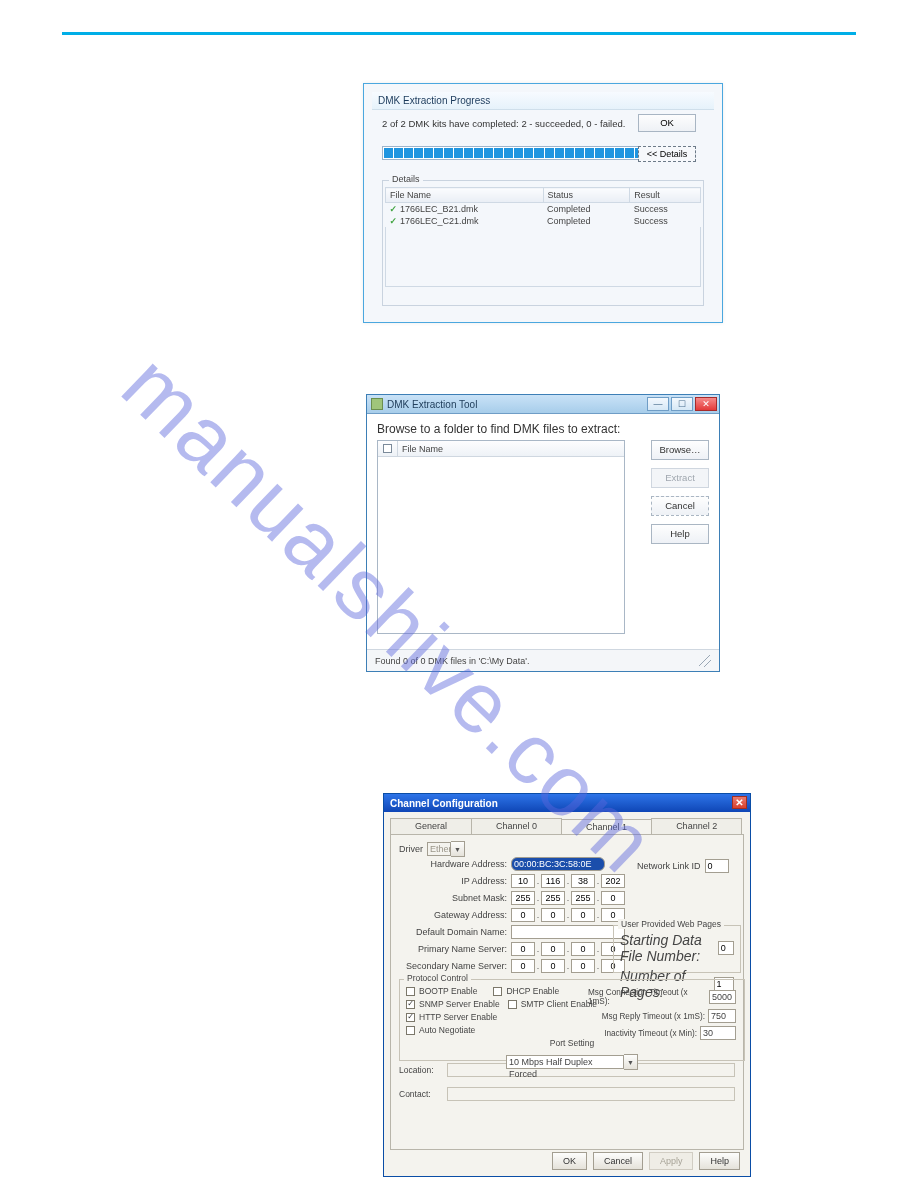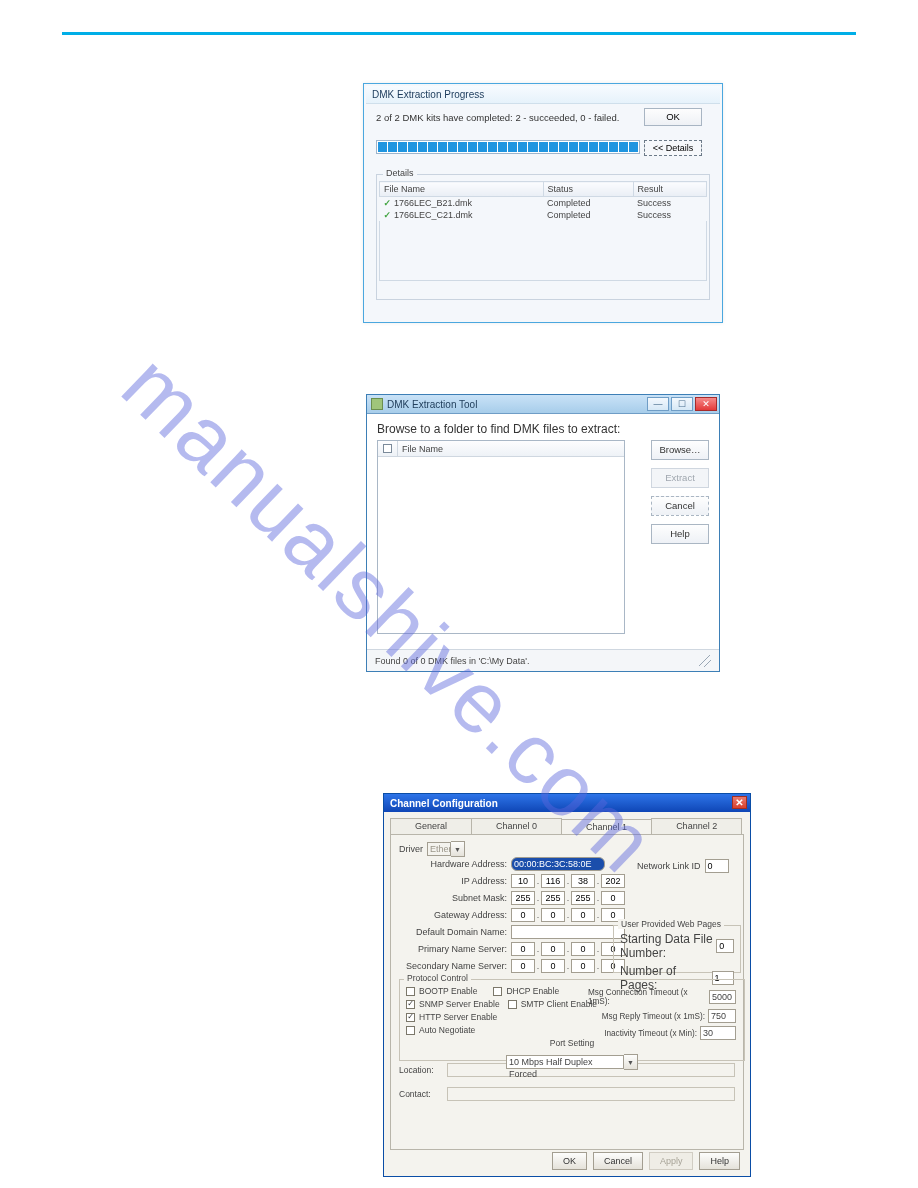--- a/index.html
+++ b/index.html
@@ -39,21 +39,21 @@
 
   
   .dlg1 {
     position: absolute;
     left: 363px;
     top: 83px;
     width: 360px;
     height: 240px;
     border: 1px solid #4aa7df;
     background: #f4f7fb;
-    padding: 2px;
+    padding: 8px;
     font-size: 10px;
     box-shadow: 0 0 4px rgba(0,0,0,.08);
   }
   .dlg1 .titlebar {
     background: linear-gradient(#f7fbff, #e6f2fb);
     color: #1b3a5b;
     padding: 3px 6px;
     font-size: 10px;
     font-weight: 400;
     border-bottom: 1px solid #cfdfeb;
@@ -271,21 +271,21 @@
     padding: 6px 6px 6px 6px; 
   }
   .dlg3 .group .legend {
     position: absolute; top: -7px; left: 4px;
     background: #f4f3ee; padding: 0 3px; font-size: 8.5px; color: #444;
   }
   .dlg3 .user-pages-group {
     position: absolute; left: 222px; top: 90px; width: 128px; height: 48px;
   }
   .dlg3 .user-pages-group .row { justify-content: flex-end; gap: 3px; margin-bottom: 4px; }
-  .dlg3 .user-pages-group .lbl-s { font-size: 12px; color: #444; }
+  .dlg3 .user-pages-group .lbl-s { font-size: 14px; color: #444; font-style: italic; }
 
   .dlg3 .proto-group {
     margin-top: 6px; width: 346px; height: 82px;
   }
   .dlg3 .chk-row { display: flex; align-items: center; font-size: 8.5px; color: #444; margin-bottom: 3px; }
   .dlg3 .chk, .dlg3 .chkbox {
     width: 9px; height: 9px; border: 1px solid #7b776a; background: #fff;
     margin-right: 4px; display: inline-flex; align-items: center; justify-content: center;
   }
   .dlg3 .chk.checked::after {

